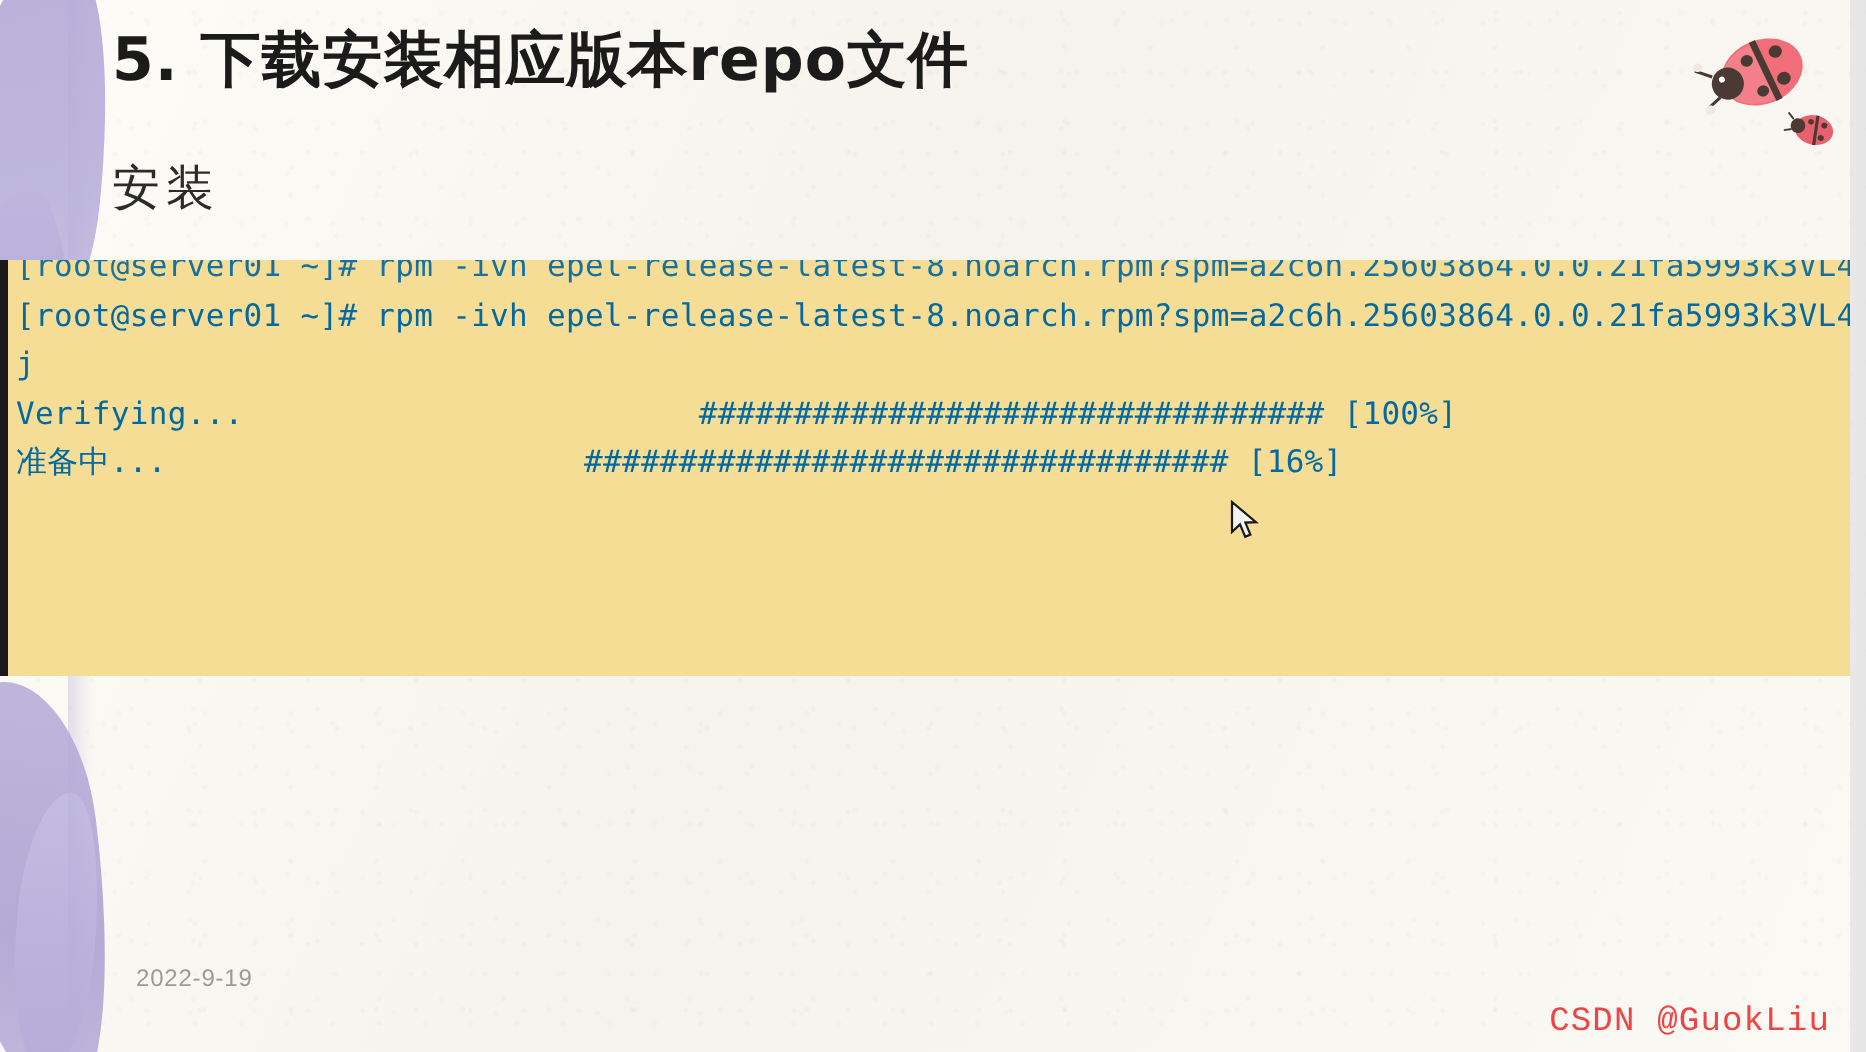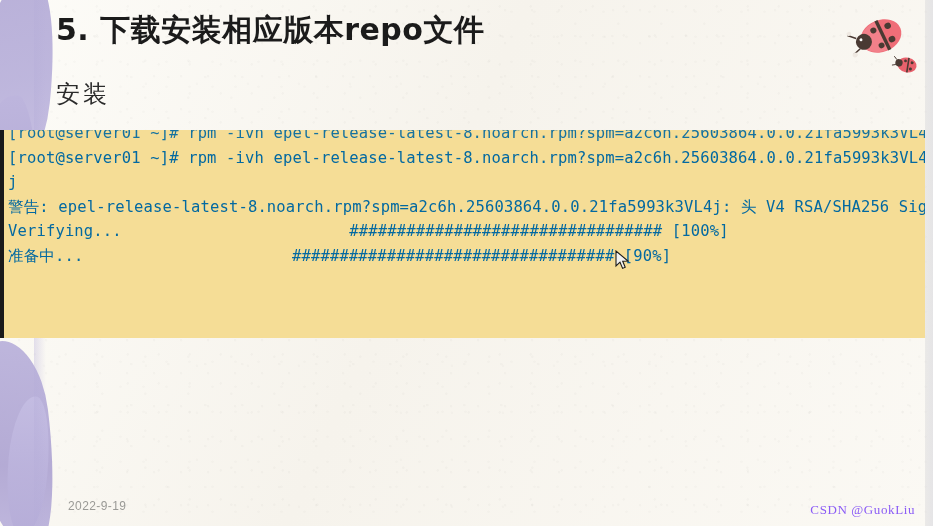--- a/index.html
+++ b/index.html
@@ -162,34 +162,34 @@
     top: 250px;
     width: 16px;
     height: 22px;
     pointer-events: none;
   }
 
   
   .date {
     position: absolute;
     left: 68px;
-    top: 499px;
+    top: 482px;
     font-family: "Liberation Sans", sans-serif;
     font-size: 12px;
     color: #9a9a96;
     letter-spacing: 0.4px;
     text-align: center;
   }
   .watermark {
     position: absolute;
     right: 18px;
     top: 502px;
-    font-family: Liberation Serif, serif;
-    font-size: 13px;
-    color: #8b5cf6;
+    font-family: Liberation Mono, monospace;
+    font-size: 17px;
+    color: #ef4444;
     letter-spacing: 0.6px;
   }
 </style>
 </head>
 <body>
 
 <div id="slide">
 
   <div class="paper"></div>
 
@@ -231,23 +231,22 @@
         <path d="M -24 -7 L -31 -13 M -24 4 L -32 7" stroke="#4a3a33" stroke-width="2" fill="none"></path>
       </g>
     </svg>
   </div>
 
   <div class="terminal">
     <div class="term-clip">
       <div class="term-line clipped">[root@server01 ~]# rpm -ivh epel-release-latest-8.noarch.rpm?spm=a2c6h.25603864.0.0.21fa5993k3VL4</div>
       <div class="term-line">[root@server01 ~]# rpm -ivh epel-release-latest-8.noarch.rpm?spm=a2c6h.25603864.0.0.21fa5993k3VL4</div>
       <div class="term-line">j</div>
-      <div class="term-line">警告: epel-release-latest-8.noarch.rpm?spm=a2c6h.25603864.0.0.21fa5993k3VL4j: 头 V4 RSA/SHA256 Sig</div>
       <div class="term-line">Verifying...                        ################################# [100%]</div>
-      <div class="term-line">准备中...                      ################################## [90%]</div>
+      <div class="term-line">准备中...                      ################################## [16%]</div>
 
     </div>
   </div>
 
   <div class="cursor">
     <svg width="16" height="22" viewBox="0 0 16 22">
       <path d="M1 1 L1 16 L5 12.2 L7.6 18.4 L10.2 17.3 L7.7 11.3 L13 11.1 Z" fill="#f2f2f2" stroke="#1a1a1a" stroke-width="1.1"></path>
     </svg>
   </div>
 

